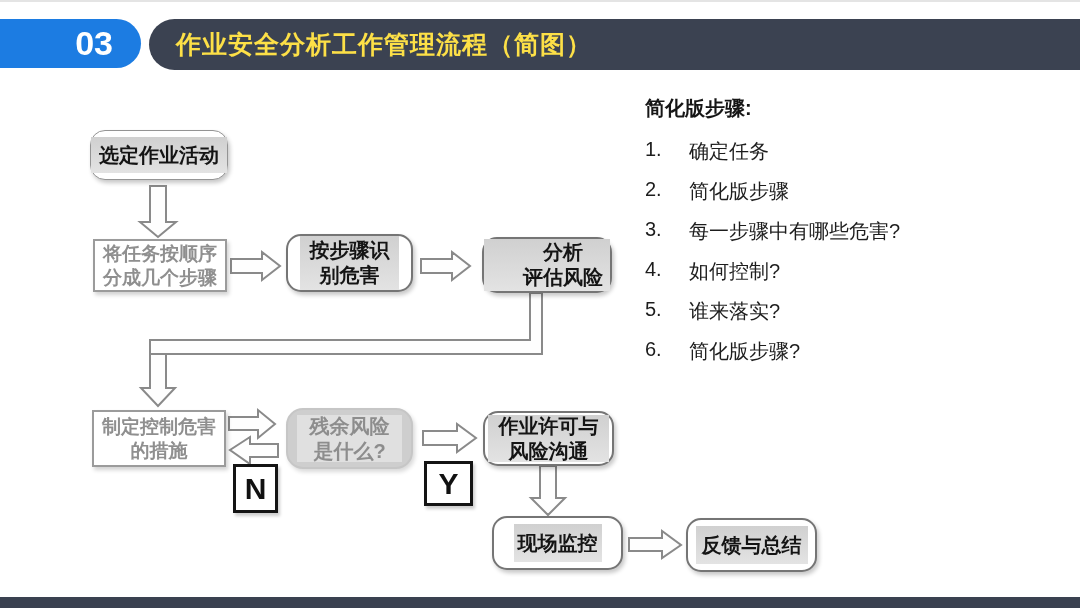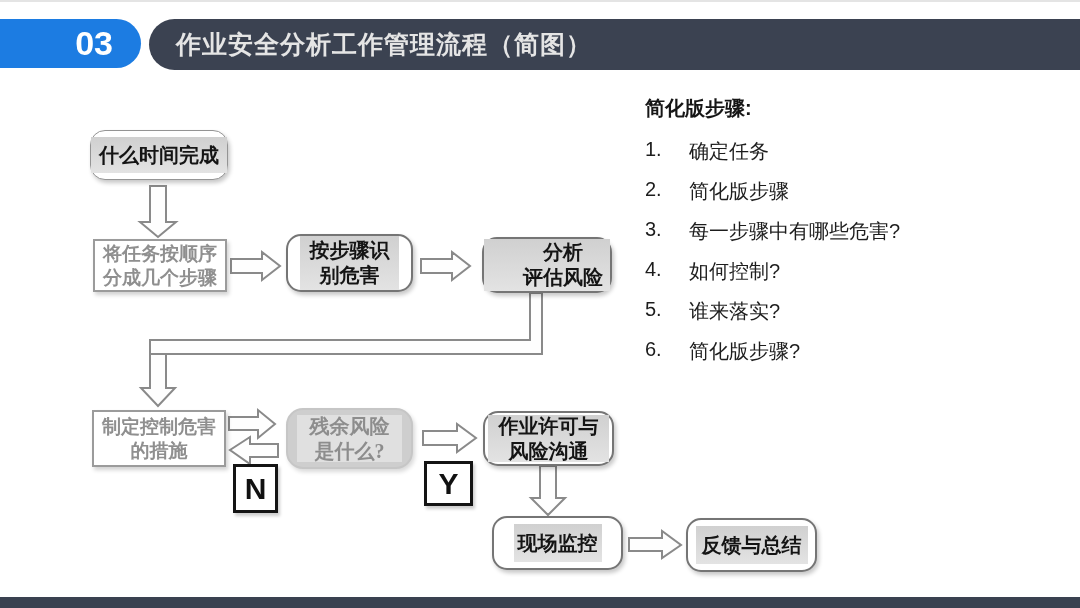--- a/index.html
+++ b/index.html
@@ -13,21 +13,21 @@
   .num-badge{
     position:absolute;left:0;top:19px;width:141px;height:49px;
     background:#1c7ce2;border-radius:0 25px 25px 0;
     display:flex;align-items:center;justify-content:flex-end;
     color:#ffffff;font-size:34px;font-weight:bold;padding-right:28px;box-sizing:border-box;
   }
   .title-bar{
     position:absolute;left:149px;top:19px;width:931px;height:51px;
     background:#3b4251;border-radius:26px 0 0 26px;
     display:flex;align-items:center;
-    color:#e5e5e5;font-size:25px;font-weight:bold;padding-left:27px;box-sizing:border-box;
+    color:#fde047;font-size:25px;font-weight:bold;padding-left:27px;box-sizing:border-box;
     letter-spacing:1px;
   }
 
   
   .node{
     position:absolute;display:flex;align-items:center;justify-content:center;
     box-sizing:border-box;text-align:center;line-height:1.25;
   }
   .rounded{
     border:2px solid #757575;border-radius:15px;background:#ffffff;
@@ -39,21 +39,20 @@
     white-space:pre-line;font-weight:bold;color:#141414;line-height:1.25;
   }
   .plain{
     border:2px solid #9b9b9b;background:#ffffff;
     box-shadow:2px 3px 4px rgba(0,0,0,0.18);
     color:#8f8f8f;font-weight:bold;white-space:pre-line;
   }
   .residual{
     border:2px solid #c6c6c6;border-radius:17px;background:#cecece;
     box-shadow:2px 3px 4px rgba(0,0,0,0.15);
-    font-family:Liberation Serif, serif;
   }
   .residual .band{background:#e0e0e0;color:#8d8d8d;}
   .decision{
     border:3px solid #141414;background:#ffffff;
     font-weight:bold;font-size:30px;color:#111111;
     box-shadow:2px 3px 3px rgba(0,0,0,0.2);
   }
 
   .n1{left:90px;top:130px;width:138px;height:50px;border-width:1.5px;border-color:#949494;}
   .n1 .band{width:100%;height:36px;font-size:20px;}
@@ -105,21 +104,21 @@
     <path d="M530,293 L542,293 L542,354 L150,354 L150,340 L530,340 Z"></path>
     <path d="M150,354 L166,354 L166,388 L175,388 L158,406 L141,388 L150,388 Z"></path>
     <path d="M229,417 L258,417 L258,410 L275,424 L258,438 L258,430 L229,430 Z"></path>
     <path d="M278,444 L250,444 L250,437 L230,450 L250,464 L250,457 L278,457 Z"></path>
     <path d="M423,431 L457,431 L457,424 L476,438 L457,452 L457,445 L423,445 Z"></path>
     <path d="M540,466 L556,466 L556,498 L565,498 L548,515 L531,498 L540,498 Z"></path>
     <path d="M629,538 L662,538 L662,531 L681,545 L662,558 L662,551 L629,551 Z"></path>
   </svg>
 
   <div class="node rounded n1">
-    <div class="band">什么时间完成</div>
+    <div class="band">选定作业活动</div>
   </div>
 
   <div class="node plain n2">
     <span style="white-space:pre-line;">将任务按顺序
 分成几个步骤</span>
   </div>
 
   <div class="node rounded n3">
     <div class="band">按步骤识
 别危害</div>

